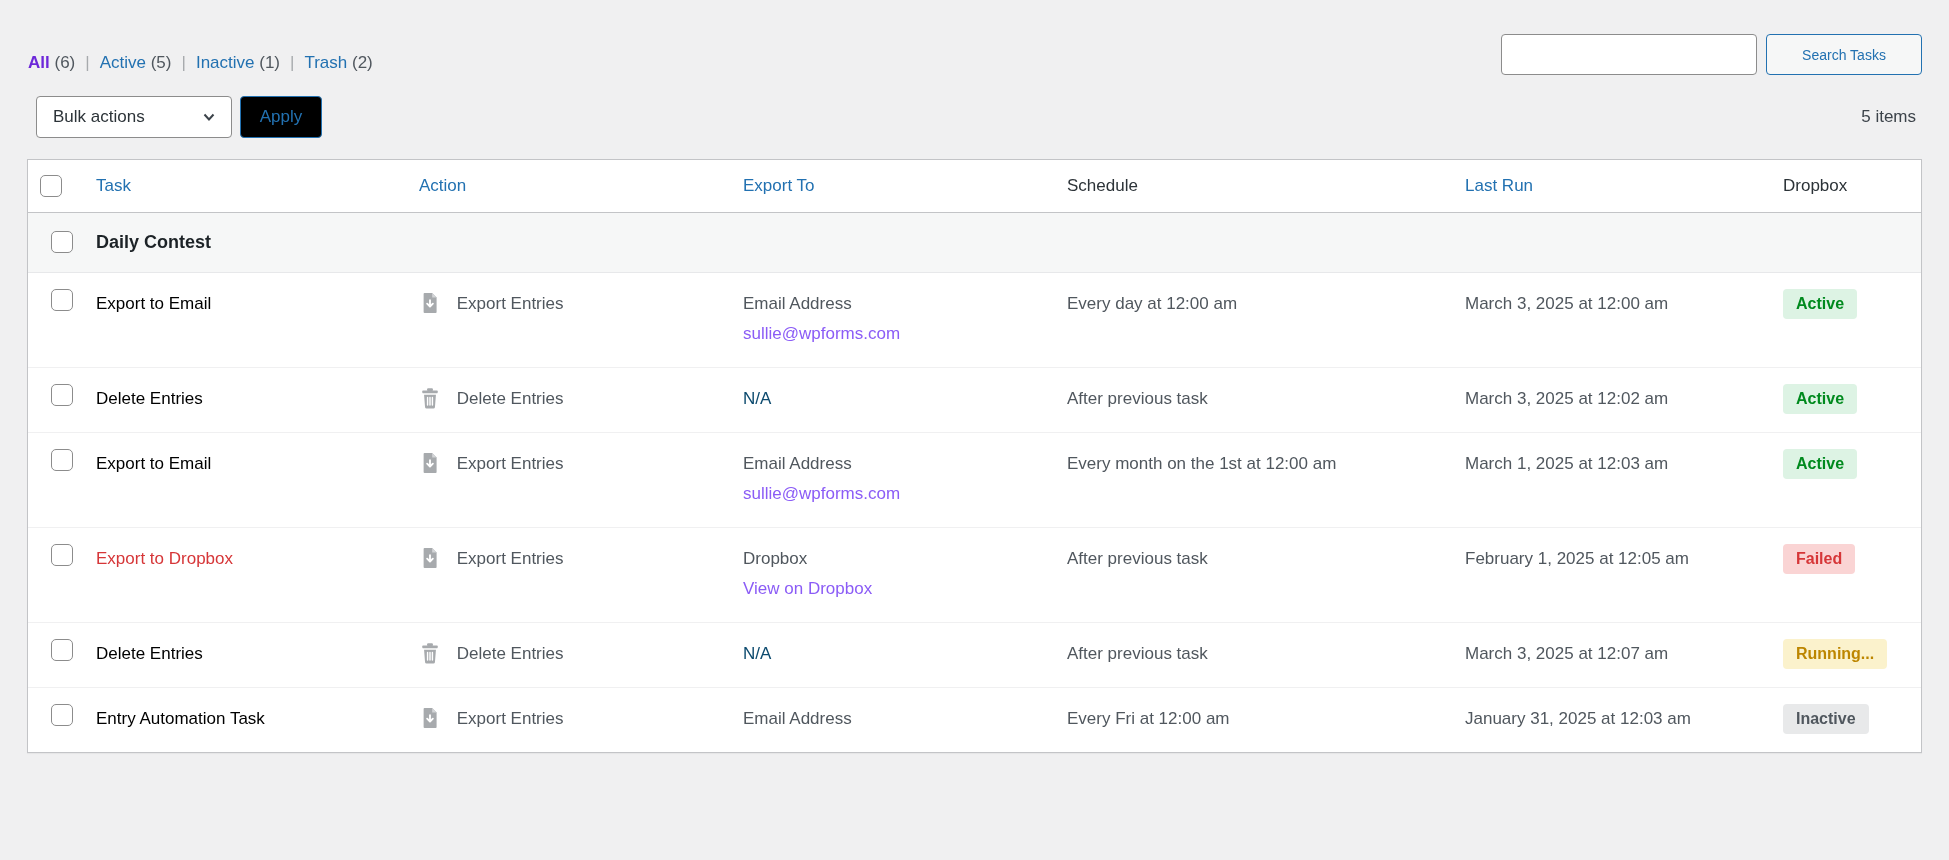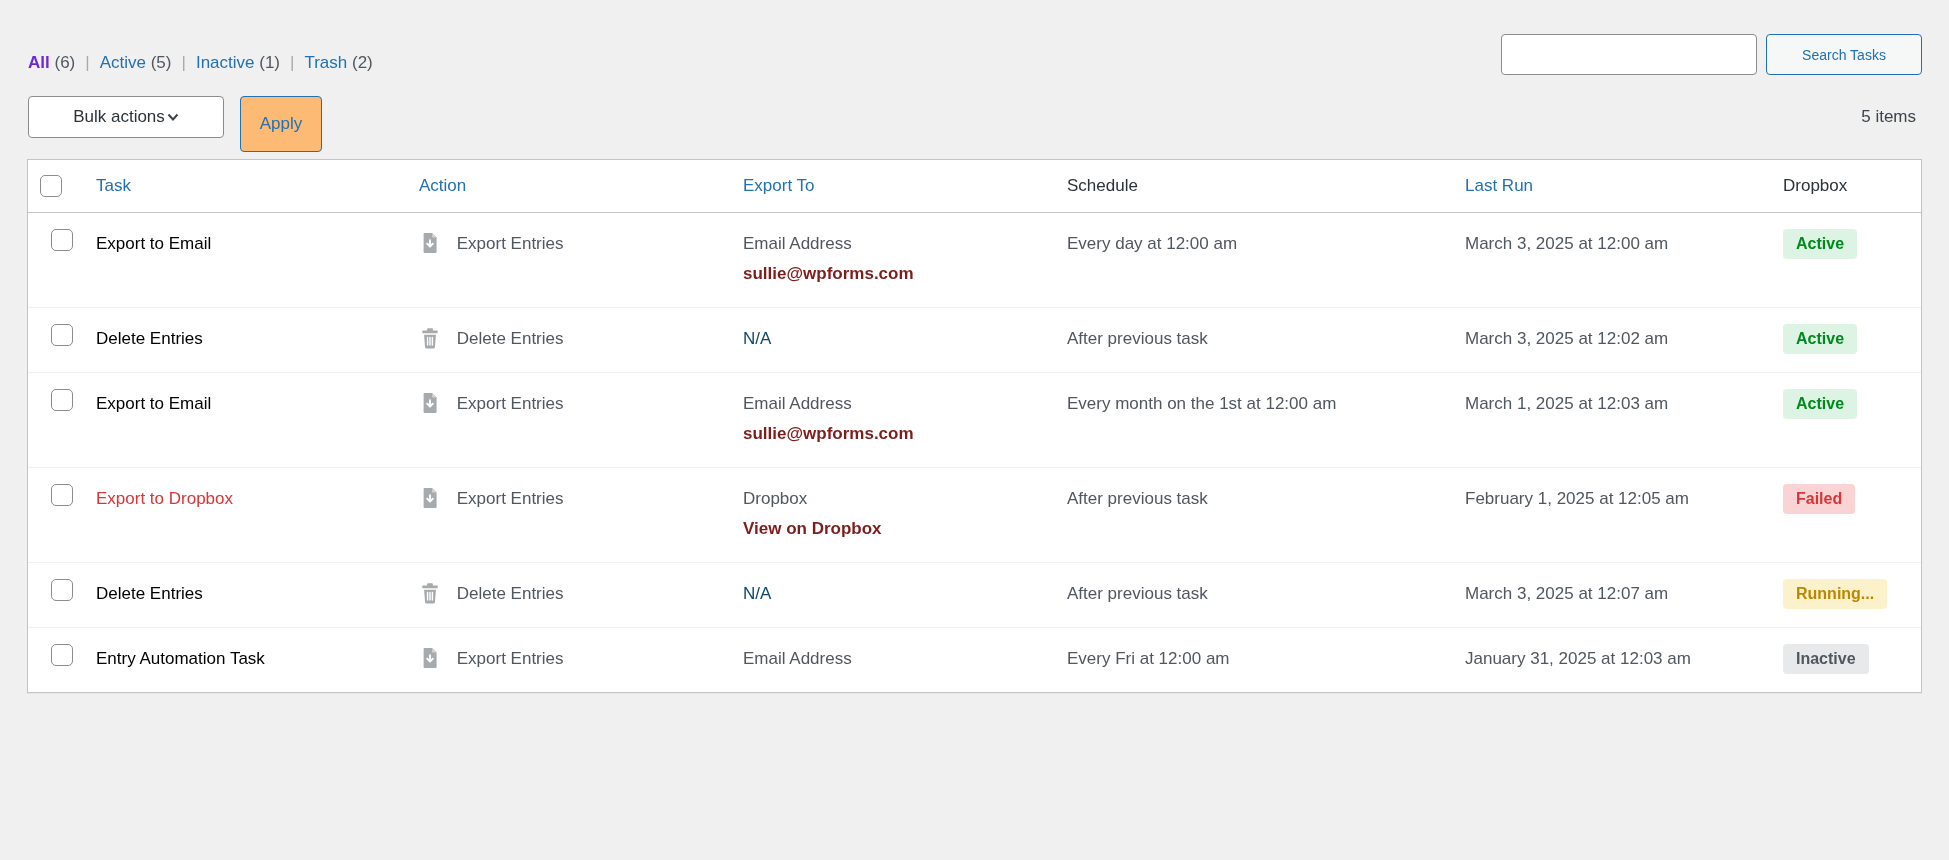--- a/index.html
+++ b/index.html
@@ -28,28 +28,28 @@
     font-size: 17px; padding: 0 10px; font-family: inherit; color: #2c3338;
   }
   .search-btn {
     position: absolute; left: 1766px; top: 34px; width: 156px; height: 41px;
     border: 1px solid #2271b1; border-radius: 4px; background: #f6f7f7;
     color: #2271b1; font-size: 14px; font-family: inherit; cursor: pointer;
   }
 
   
   .bulk-select {
-    position: absolute; left: 28px; top: 96px; width: 196px; height: 42px;
+    position: absolute; left: 36px; top: 96px; width: 196px; height: 42px;
     border: 1px solid #8c8c8c; border-radius: 4px; background: #fff;
-    display: flex; align-items: center; justify-content: center;
+    display: flex; align-items: center; justify-content: space-between;
     padding: 0 14px 0 16px; cursor: pointer; color: #2c3338;
   }
   .apply-btn {
-    position: absolute; left: 240px; top: 96px; width: 82px; height: 56px;
-    border: 1px solid #2271b1; border-radius: 4px; background: #fdba74;
+    position: absolute; left: 240px; top: 96px; width: 82px; height: 42px;
+    border: 1px solid #2271b1; border-radius: 4px; background: #000000;
     color: #2271b1; font-size: 17px; font-family: inherit; cursor: pointer;
   }
   .items-count { position: absolute; right: 33px; top: 107px; font-size: 17px; color: #3c434a; }
 
   
   .table-wrap {
     position: absolute; left: 27px; top: 159px; width: 1895px;
     background: #fff; border: 1px solid #c3c4c7;
     box-shadow: 0 1px 1px rgba(0,0,0,.04);
   }
@@ -80,21 +80,21 @@
   tr.task-row th.cb-cell { padding-top: 16px; }
   tr.task-row + tr.task-row td, tr.task-row + tr.task-row th { border-top: 1px solid #f0f0f1; }
 
   .task-link { color: #000000; text-decoration: none; cursor: pointer; }
   .task-link.danger { color: #d63638; }
   .action-cell { white-space: nowrap; }
   .action-icon { display: inline-block; width: 22px; height: 22px; vertical-align: -5px; margin-right: 11px; }
   .action-label { color: #50575e; }
   .export-primary { color: #50575e; margin-top: 29px; }
   .export-primary.muted { color: #0c4a6e; }
-  .export-link { display: block; color: #7f1d1d; text-decoration: none; cursor: pointer; font-weight: bold; }
+  .export-link { display: block; color: #8b5cf6; text-decoration: none; cursor: pointer; }
 
   .badge {
     display: inline-block; padding: 3px 13px; border-radius: 4px;
     font-size: 16px; font-weight: bold; line-height: 24px; white-space: nowrap;
   }
   .badge-active   { background: #ddf3e4; color: #008a1e; }
   .badge-failed   { background: #fad4d4; color: #d63638; }
   .badge-running  { background: #fbf2cc; color: #bd8600; }
   .badge-inactive { background: #e8e9ea; color: #50575e; }
 </style>
@@ -137,20 +137,24 @@
           <th class="cb-cell"><input type="checkbox" style=""></th>
           <th><a class="th-link">Task</a></th>
           <th><a class="th-link">Action</a></th>
           <th><a class="th-link">Export To</a></th>
           <th><span>Schedule</span></th>
           <th><a class="th-link">Last Run</a></th>
           <th><span>Dropbox</span></th>
         </tr>
       </thead>
       <tbody>
+  <tr class="group-row">
+    <th class="cb-cell"><input type="checkbox" style=""></th>
+    <td colspan="6"><span class="group-title">Daily Contest</span></td>
+  </tr>
 
   <tr class="task-row">
     <th class="cb-cell"><input type="checkbox" style=""></th>
     <td><a class="task-link">Export to Email</a></td>
     <td class="action-cell">
       <span class="action-icon">
         <svg width="22" height="22" viewBox="0 0 20 20">
           <path d="M5 1h7l4 4v13.2a.8.8 0 0 1-.8.8H5a.8.8 0 0 1-.8-.8V1.8A.8.8 0 0 1 5 1z" fill="#a7aaad"></path>
           <path d="M12 1l4 4h-4z" fill="#d4d6d8"></path>
           <path d="M10 7.5v5.5M7.4 10.6L10 13.2l2.6-2.6" fill="none" stroke="#fff" stroke-width="1.7" stroke-linecap="round" stroke-linejoin="round"></path>

